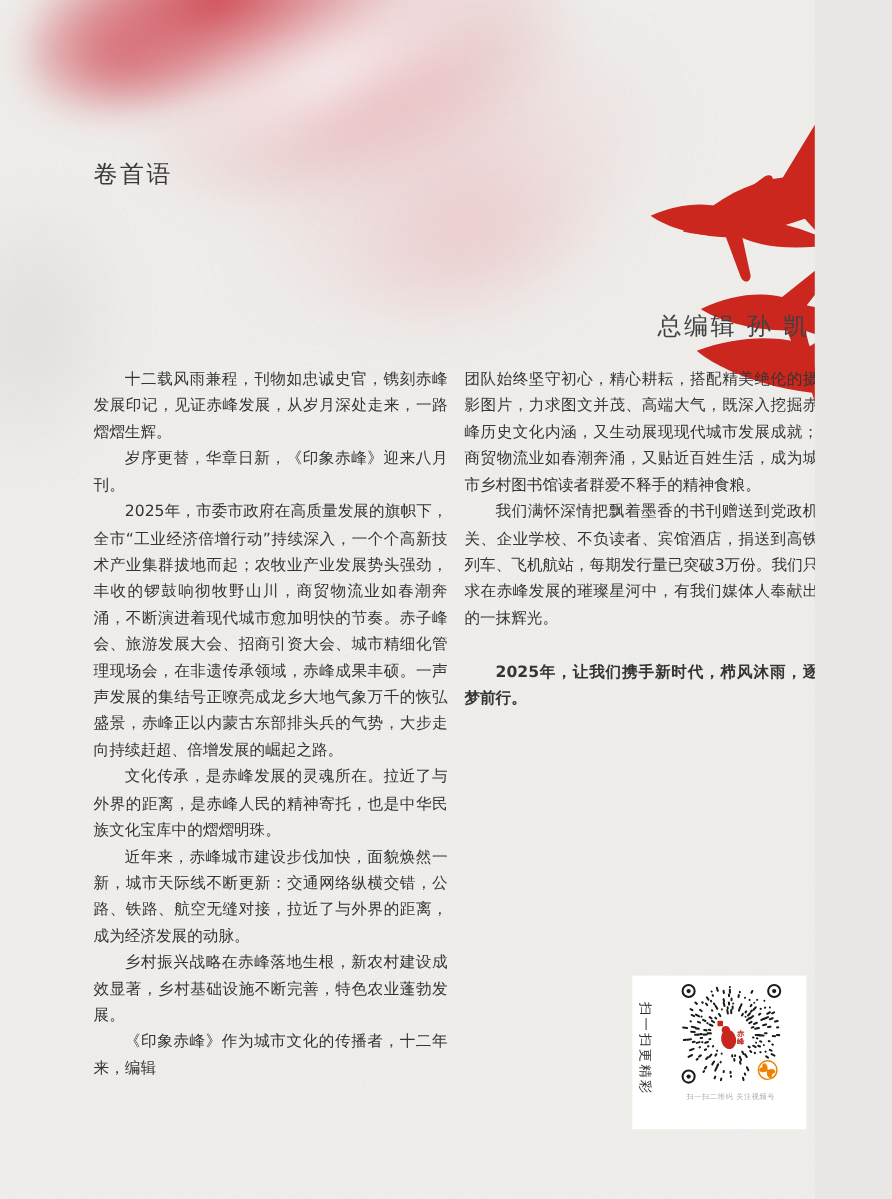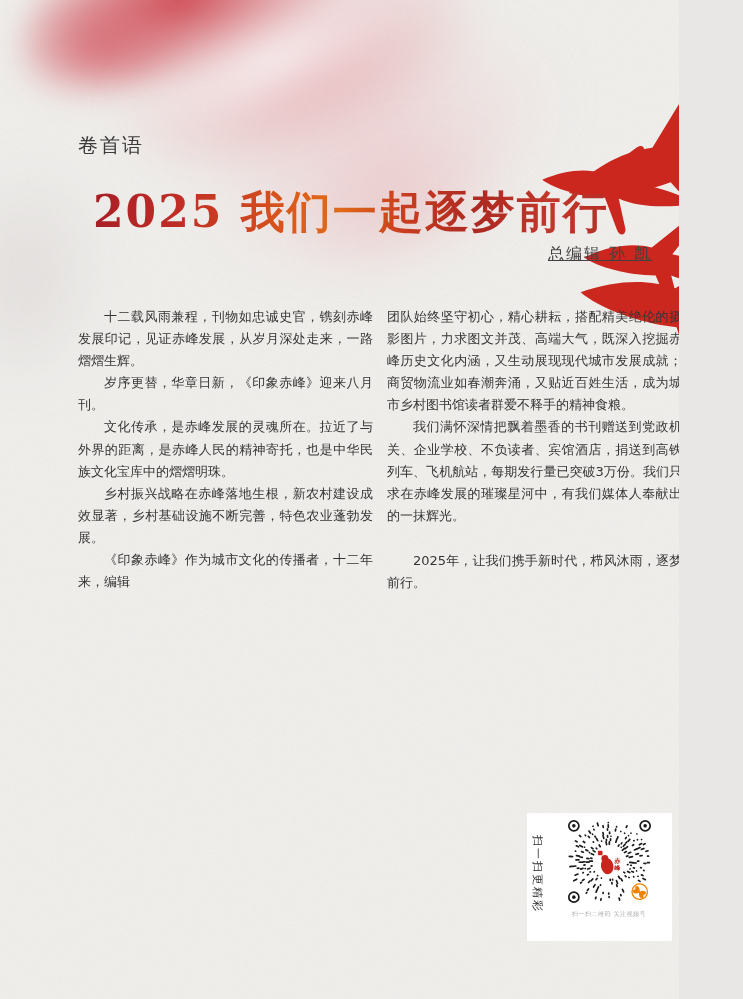--- a/index.html
+++ b/index.html
@@ -30,29 +30,29 @@
   
   .birds{position:absolute;inset:0;z-index:2;pointer-events:none;}
   
   .section-label{position:absolute;left:78px;top:132px;z-index:3;
     font-size:20px;letter-spacing:2px;color:#3b3b3b;}
   .page-title{position:absolute;left:93px;top:183px;z-index:3;width:600px;
     font-family:"DejaVu Serif","Liberation Serif",serif;font-weight:bold;
     font-size:44px;letter-spacing:2px;white-space:nowrap;
     background:linear-gradient(90deg,#a81e26 0%,#c02d26 14%,#cf4520 26%,#de621a 36%,#e06a18 41%,#c93c20 52%,#ab2a23 64%,#c2372a 76%,#b32c24 88%,#9e2520 100%);
     -webkit-background-clip:text;background-clip:text;color:transparent;}
-  .byline{position:absolute;left:548px;top:244px;z-index:3;
-    font-size:16px;letter-spacing:2px;color:#414141;text-decoration:underline;}
+  .byline{position:absolute;left:548px;top:258px;z-index:3;
+    font-size:20px;letter-spacing:2px;color:#414141;}
   
   .columns{position:absolute;left:78px;top:306px;z-index:3;width:604px;
     display:flex;gap:14px;color:#353535;}
   .col{width:295px;font-size:13px;line-height:22.1px;text-align:justify;}
   .col p{margin:0;text-indent:2em;}
   .col p.noindent{text-indent:0;}
-  .col p.gap{margin-top:23px;}
+  .col p.gap{margin-top:23px;font-weight:bold;}
   
   .qr-card{position:absolute;left:527px;top:813px;z-index:3;width:145px;height:128px;
     background:#ffffff;}
   .qr-side-label{position:absolute;left:3px;top:22px;height:80px;
     writing-mode:vertical-rl;text-orientation:sideways;
     font-size:11px;letter-spacing:2px;color:#2e2e2e;}
   .qr-code{position:absolute;left:36px;top:2px;width:93px;height:93px;}
   .qr-caption{position:absolute;left:26px;top:97px;width:112px;text-align:center;
     font-size:6px;color:#b0aeac;letter-spacing:.5px;}
 </style>
@@ -84,28 +84,29 @@
       <path d="M4 32 C16 24 28 21 38 22 L55 4 C58 1 61 3 59 7 L49 24 C58 25 72 23 96 30 C78 36 62 38 50 35 L57 52 C58 56 54 57 52 53 L42 36 C28 38 12 36 4 32 Z"></path>
     </symbol>
   <use href="#bird-shape" transform="translate(520,14) rotate(-12) scale(0.36)" fill="#cc271e"></use>
       <use href="#bird-shape" transform="translate(556,62) rotate(10) scale(0.23)" fill="#cc271e"></use>
       <use href="#bird-shape" transform="translate(595,124) rotate(8) scale(0.26)" fill="#cc271e"></use>
       <use href="#bird-shape" transform="translate(615,110) rotate(14) scale(0.36)" fill="#cc271e"></use>
       <use href="#bird-shape" transform="translate(663,102) rotate(-10) scale(0.29)" fill="#cc271e"></use>
     </svg>
 
   <div class="section-label">卷首语</div>
-  <div class="page-title">2025 我们一起逐梦前行</div>
   <div class="byline">总编辑 孙 凯</div>
 
   <div class="columns">
     <div class="col">
         <p>十二载风雨兼程，刊物如忠诚史官，镌刻赤峰发展印记，见证赤峰发展，从岁月深处走来，一路熠熠生辉。</p>
         <p>岁序更替，华章日新，《印象赤峰》迎来八月刊。</p>
+        <p>2025年，市委市政府在高质量发展的旗帜下，全市“工业经济倍增行动”持续深入，一个个高新技术产业集群拔地而起；农牧业产业发展势头强劲，丰收的锣鼓响彻牧野山川，商贸物流业如春潮奔涌，不断演进着现代城市愈加明快的节奏。赤子峰会、旅游发展大会、招商引资大会、城市精细化管理现场会，在非遗传承领域，赤峰成果丰硕。一声声发展的集结号正嘹亮成龙乡大地气象万千的恢弘盛景，赤峰正以内蒙古东部排头兵的气势，大步走向持续赶超、倍增发展的崛起之路。</p>
         <p>文化传承，是赤峰发展的灵魂所在。拉近了与外界的距离，是赤峰人民的精神寄托，也是中华民族文化宝库中的熠熠明珠。</p>
+        <p>近年来，赤峰城市建设步伐加快，面貌焕然一新，城市天际线不断更新：交通网络纵横交错，公路、铁路、航空无缝对接，拉近了与外界的距离，成为经济发展的动脉。</p>
         <p>乡村振兴战略在赤峰落地生根，新农村建设成效显著，乡村基础设施不断完善，特色农业蓬勃发展。</p>
         <p>《印象赤峰》作为城市文化的传播者，十二年来，编辑</p>
       </div>
     <div class="col">
         <p class="noindent">团队始终坚守初心，精心耕耘，搭配精美绝伦的摄影图片，力求图文并茂、高端大气，既深入挖掘赤峰历史文化内涵，又生动展现现代城市发展成就；商贸物流业如春潮奔涌，又贴近百姓生活，成为城市乡村图书馆读者群爱不释手的精神食粮。</p>
         <p>我们满怀深情把飘着墨香的书刊赠送到党政机关、企业学校、不负读者、宾馆酒店，捐送到高铁列车、飞机航站，每期发行量已突破3万份。我们只求在赤峰发展的璀璨星河中，有我们媒体人奉献出的一抹辉光。</p>
         <p class="gap">2025年，让我们携手新时代，栉风沐雨，逐梦前行。</p>
       </div>
   </div>
 

